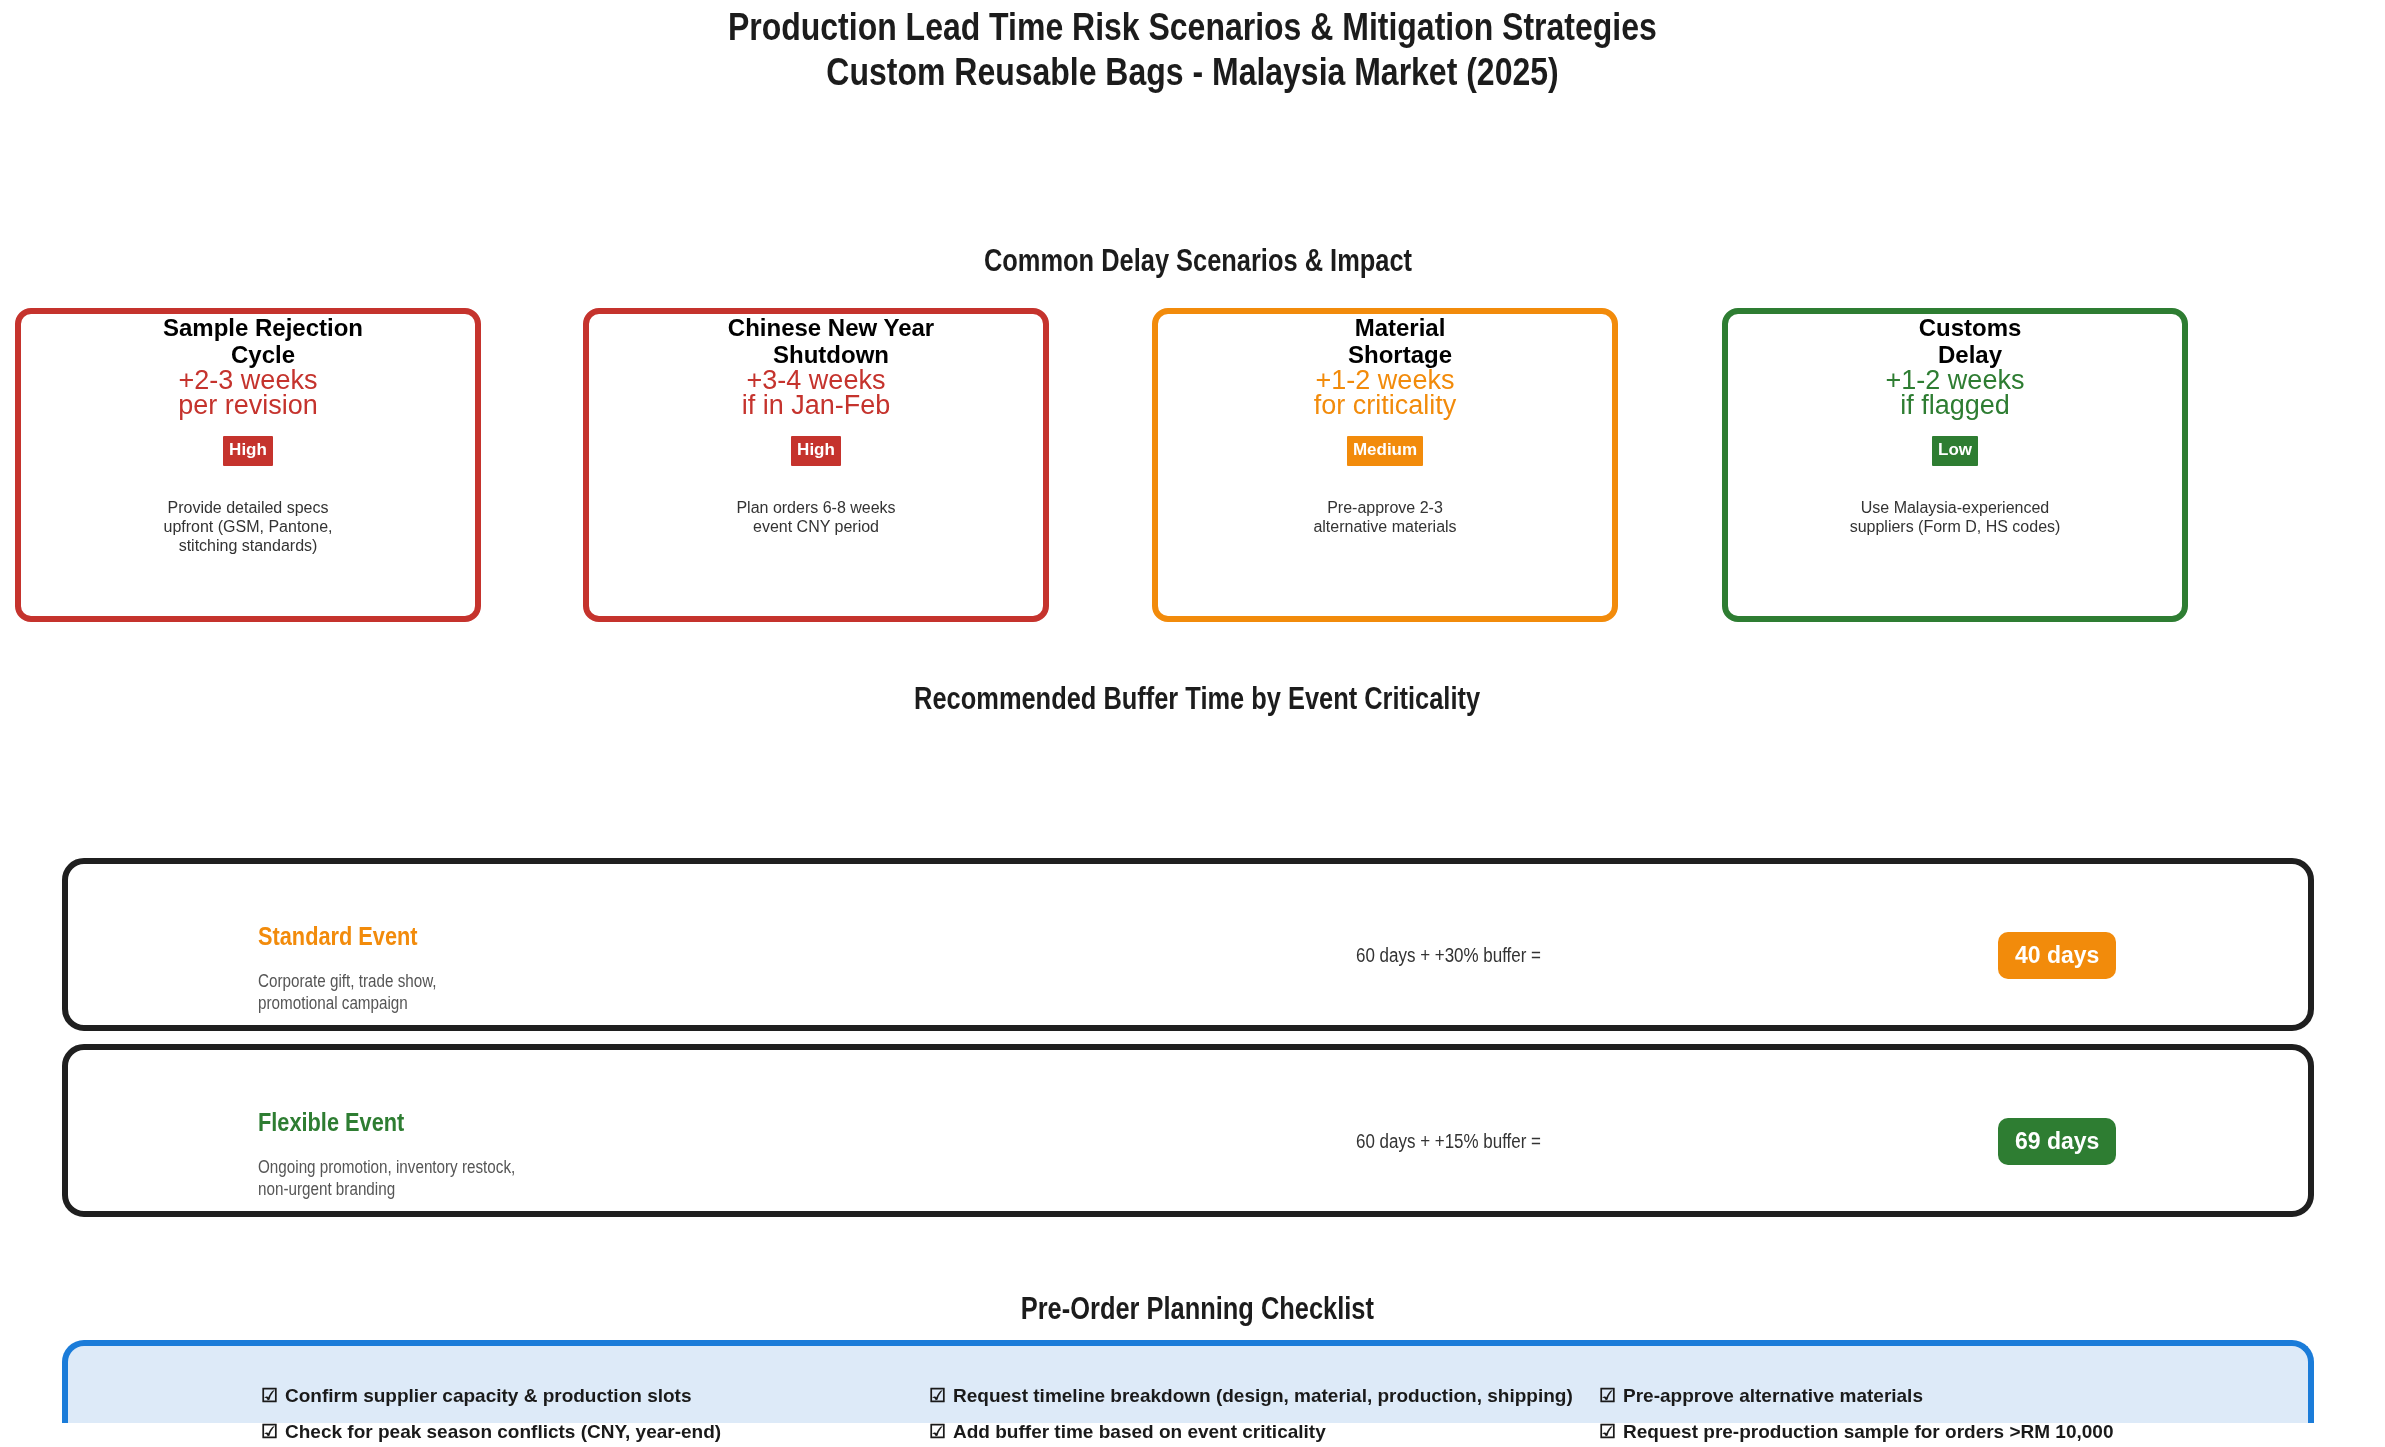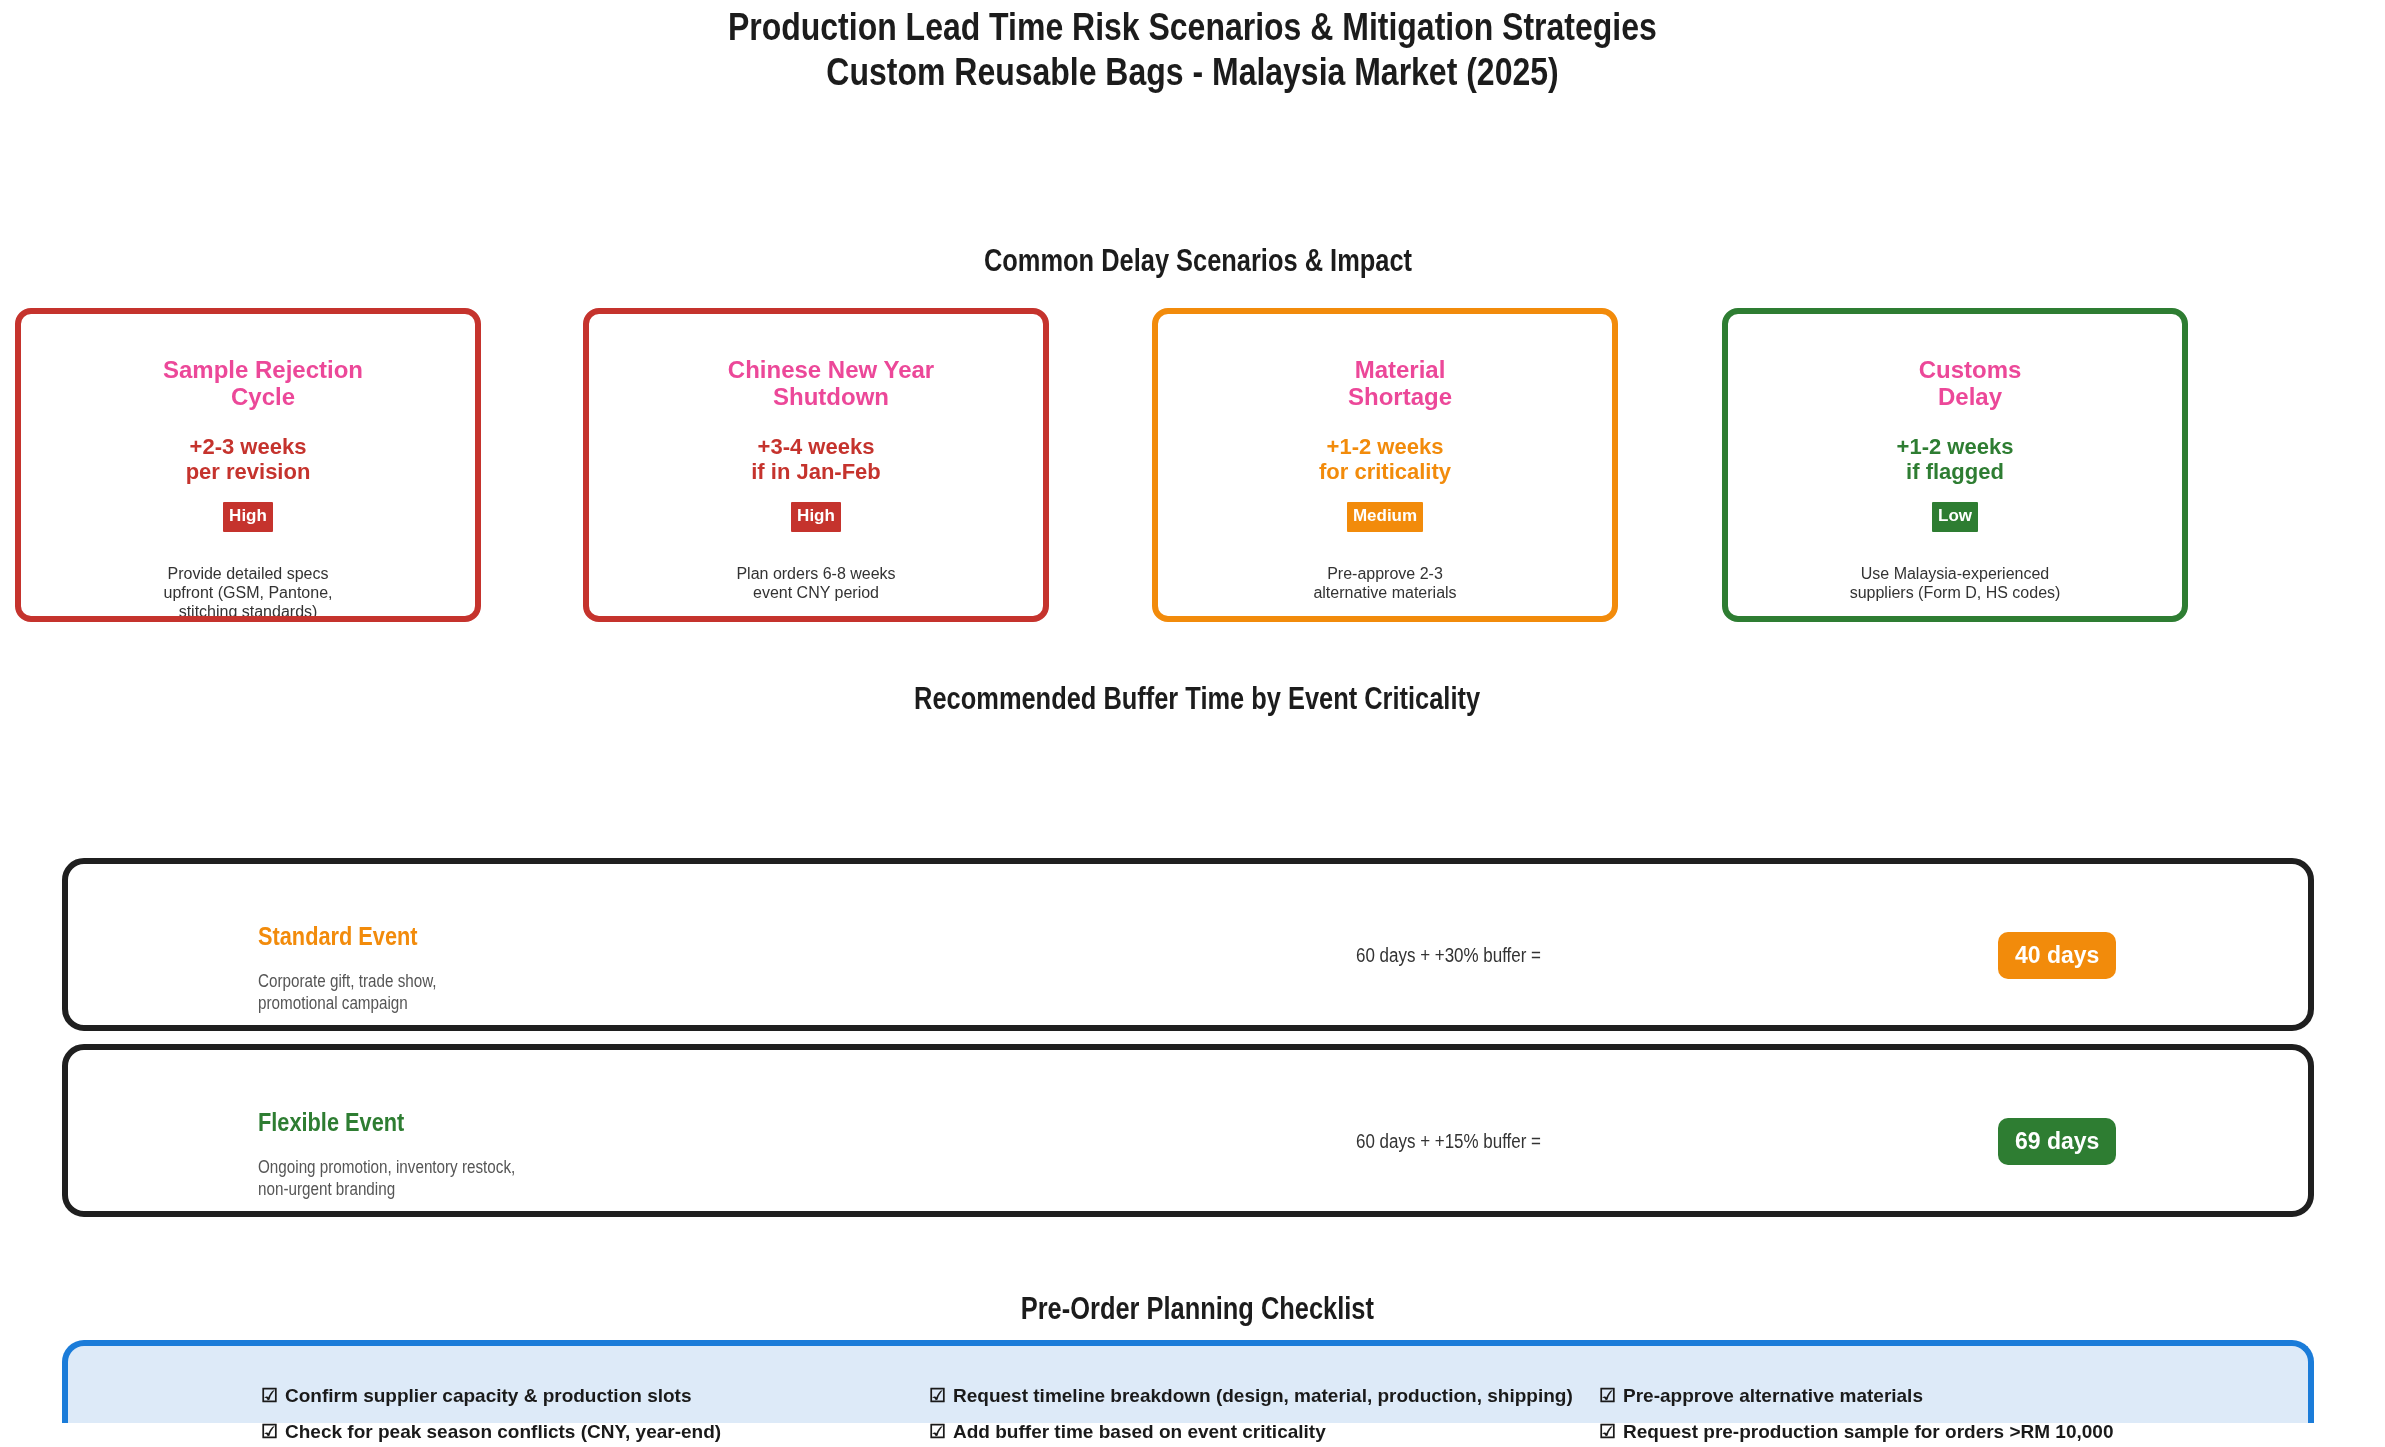--- a/index.html
+++ b/index.html
@@ -30,22 +30,22 @@
   .heading-checklist{top:1291px;}
 
   
   .card{position:absolute;top:308px;width:466px;height:314px;box-sizing:border-box;
     border:6px solid;border-radius:16px;background:#fff;text-align:center;overflow:hidden;}
   .card.pos-0{left:15px;}  .card.pos-1{left:583px;}
   .card.pos-2{left:1152px;} .card.pos-3{left:1722px;}
   .c-red{border-color:var(--red);}
   .c-orange{border-color:var(--orange);}
   .c-green{border-color:var(--green);}
-  .card-title{margin-top:42px;font-size:24px;line-height:27px;font-weight:bold;color:#ec4899;padding-left:30px;}
-  .card-impact{margin-top:24px;font-size:22px;line-height:25px;font-weight:bold;}
+  .card-title{font-size:24px;line-height:27px;font-weight:bold;color:#000000;padding-left:30px;}
+  .card-impact{font-size:27px;line-height:25px;font-weight:normal;}
   .c-red .card-impact{color:var(--red);}
   .c-orange .card-impact{color:var(--orange);}
   .c-green .card-impact{color:var(--green);}
   .sev-badge{display:inline-block;margin-top:18px;padding:4px 6px 6px;border-radius:1px;
     color:#fff;font-size:17px;font-weight:bold;}
   .c-red .sev-badge{background:var(--red);}
   .c-orange .sev-badge{background:var(--orange);}
   .c-green .sev-badge{background:var(--green);}
   .card-mitigation{margin-top:32px;font-size:16px;line-height:19px;color:var(--body);}
 

